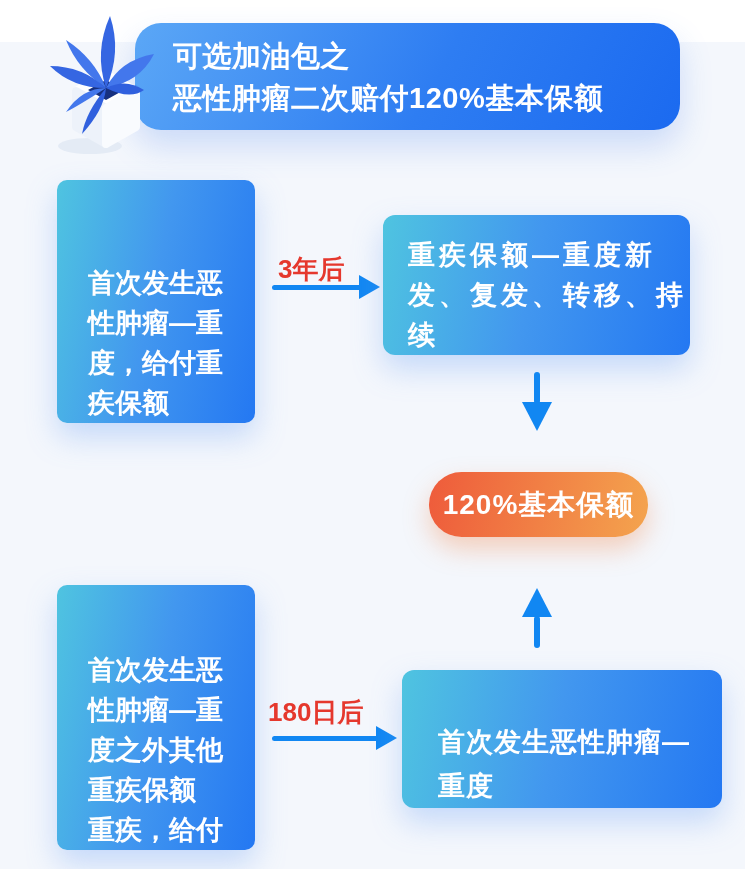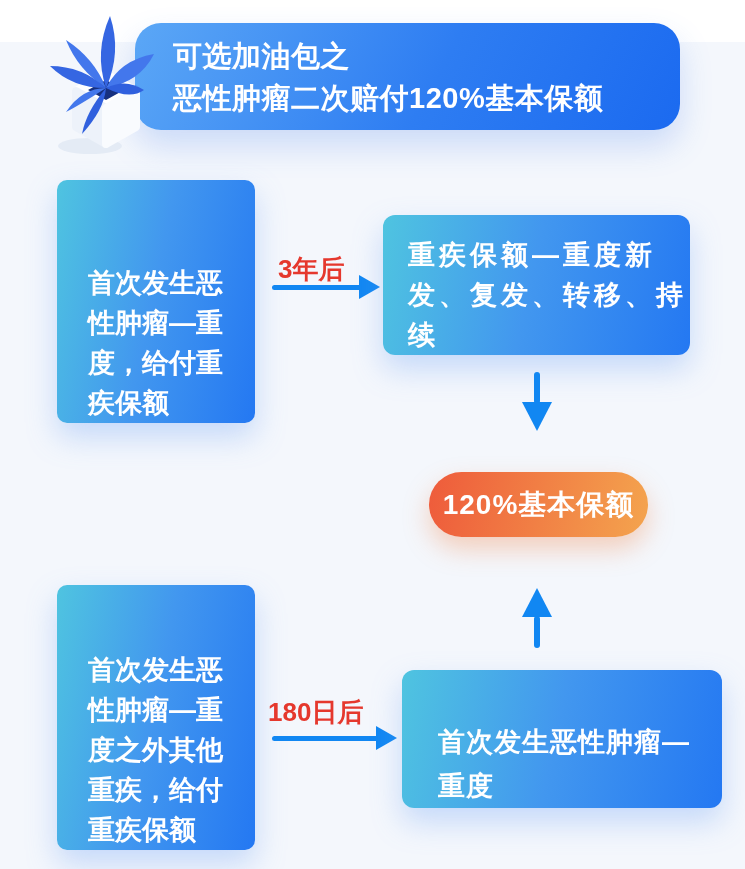--- a/index.html
+++ b/index.html
@@ -121,22 +121,22 @@
 
   <div class="v-arrow a-up">
     <div class="vhead"></div>
     <div class="vshaft"></div>
   </div>
 
   <div class="box box-bl">
     <div class="ln">首次发生恶</div>
     <div class="ln">性肿瘤—重</div>
     <div class="ln">度之外其他</div>
+    <div class="ln">重疾保额</div>
     <div class="ln">重疾，给付</div>
-    <div class="ln">重疾保额</div>
   </div>
 
   <div class="flow-label label-bottom">180日后</div>
   <div class="h-arrow a-bottom">
     <div class="shaft"></div>
     <div class="head"></div>
   </div>
 
   <div class="box box-br">
     <div class="ln">首次发生恶性肿瘤—</div>

